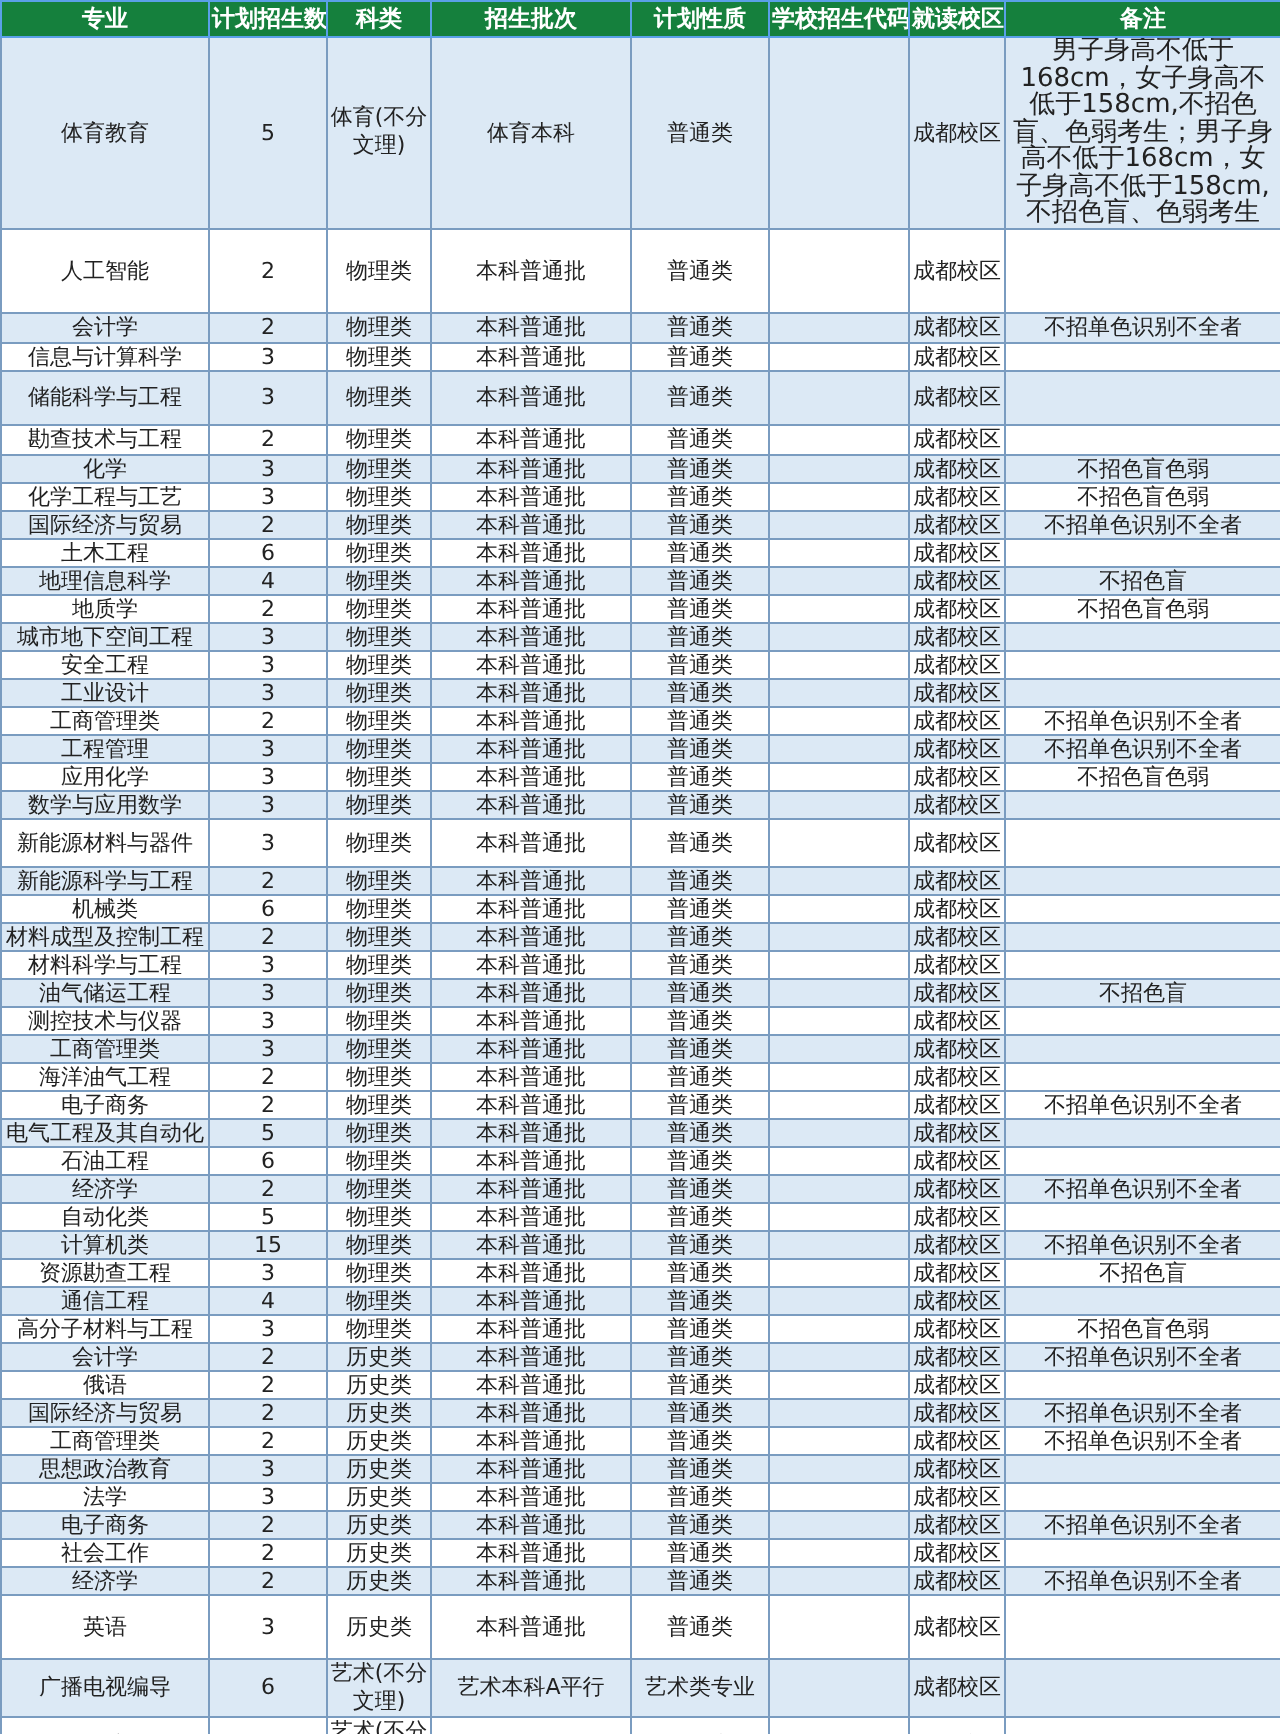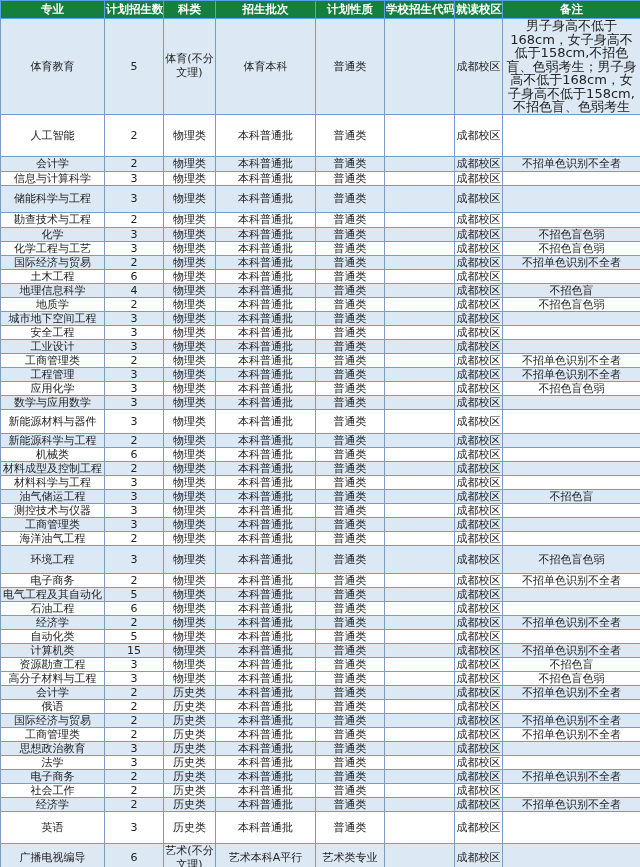--- a/index.html
+++ b/index.html
@@ -312,30 +312,20 @@
       <tr class="plain" style="height: 14px;">
         <td>海洋油气工程</td>
         <td>2</td>
         <td>物理类</td>
         <td>本科普通批</td>
         <td>普通类</td>
         <td></td>
         <td>成都校区</td>
         <td></td>
       </tr>
-      <tr class="shade" style="height: 28px;">
-        <td>环境工程</td>
-        <td>3</td>
-        <td>物理类</td>
-        <td>本科普通批</td>
-        <td>普通类</td>
-        <td></td>
-        <td>成都校区</td>
-        <td>不招色盲色弱</td>
-      </tr>
       <tr class="plain" style="height: 14px;">
         <td>电子商务</td>
         <td>2</td>
         <td>物理类</td>
         <td>本科普通批</td>
         <td>普通类</td>
         <td></td>
         <td>成都校区</td>
         <td>不招单色识别不全者</td>
       </tr>
@@ -391,20 +381,30 @@
       </tr>
       <tr class="plain" style="height: 14px;">
         <td>资源勘查工程</td>
         <td>3</td>
         <td>物理类</td>
         <td>本科普通批</td>
         <td>普通类</td>
         <td></td>
         <td>成都校区</td>
         <td>不招色盲</td>
+      </tr>
+      <tr class="shade" style="height: 14px;">
+        <td>通信工程</td>
+        <td>4</td>
+        <td>物理类</td>
+        <td>本科普通批</td>
+        <td>普通类</td>
+        <td></td>
+        <td>成都校区</td>
+        <td></td>
       </tr>
       <tr class="plain" style="height: 14px;">
         <td>高分子材料与工程</td>
         <td>3</td>
         <td>物理类</td>
         <td>本科普通批</td>
         <td>普通类</td>
         <td></td>
         <td>成都校区</td>
         <td>不招色盲色弱</td>

